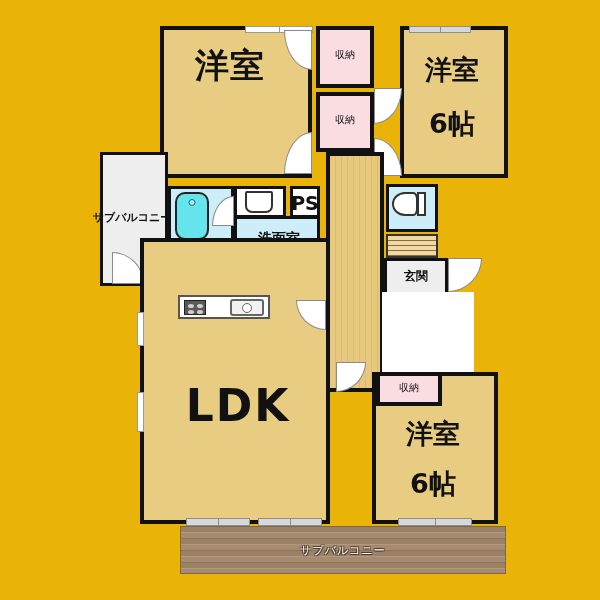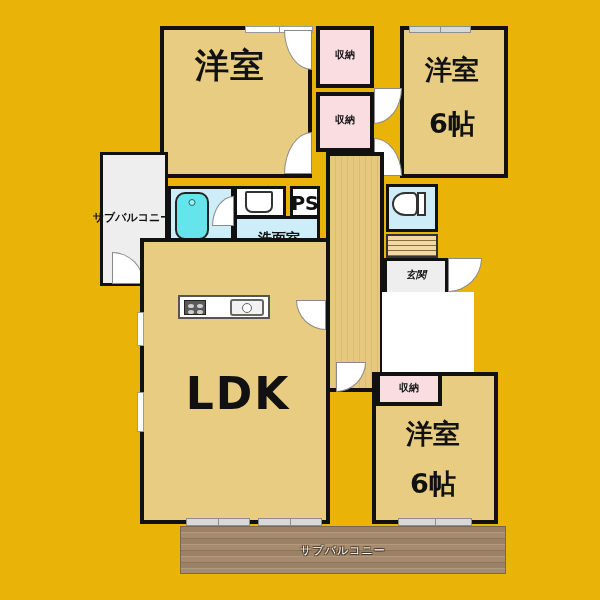--- a/index.html
+++ b/index.html
@@ -105,24 +105,24 @@
   }
   .big-room-size {
     font-weight: 900;
     font-size: 34px;
     letter-spacing: 1px;
   }
   .mid-room-name { font-weight: 900; font-size: 27px; }
   .mid-room-size { font-weight: 900; font-size: 27px; }
   .ldk-name { font-weight: 900; font-size: 44px; letter-spacing: 2px; }
   .ldk-size { font-weight: 900; font-size: 44px; letter-spacing: 1px; }
-  .tiny-lbl  { font-size: 10px; font-weight: 700; }
+  .tiny-lbl  { font-size: 10px; font-weight: 400; }
   .ps-lbl    { font-size: 19px; font-weight: 700; }
   .wash-lbl  { font-size: 14px; font-weight: 700; }
-  .genkan-lbl{ font-size: 10px; font-weight: 700; font-style: italic; }
+  .genkan-lbl{ font-size: 12px; font-weight: 700; }
   .balcony-lbl { font-size: 11px; font-weight: 500; white-space: nowrap; }
   .opening { position: absolute; background: #ffffff; border: 1px solid #9a9a9a; box-sizing: border-box; }
   .opening.split::after {
     content: "";
     position: absolute;
     left: 50%; top: 0; bottom: 0;
     width: 1px; background: #9a9a9a;
   }
   .opening-gray { position: absolute; background: #d8d8d8; border: 1px solid #8e8e8e; box-sizing: border-box; }
   .opening-gray.split::after {
@@ -299,21 +299,21 @@
   <div class="stairs" style="left:386px; top:234px; width:52px; height:24px;"></div>
 
   <div class="gray" style="left:384px; top:258px; width:64px; height:38px;"></div>
   <div class="lbl genkan-lbl" style="left:386px; top:270px; width:60px;">玄関</div>
 
   <div class="swing br" style="left:448px; top:258px; width:34px; height:34px;"></div>
 
   <div class="white" style="left:382px; top:292px; width:92px; height:80px; border-width:0;"></div>
 
   <div class="room" style="left:140px; top:238px; width:190px; height:286px;"></div>
-  <div class="lbl ldk-name" style="left:150px; top:372px; width:176px;">LDK</div>
+  <div class="lbl ldk-name" style="left:150px; top:384px; width:176px;">LDK</div>
 
   <div class="kitchen-counter" style="left:178px; top:295px; width:92px; height:24px;"></div>
   <div class="stove" style="left:184px; top:300px; width:22px; height:15px;">
     <div class="burner" style="left:3px; top:3px; width:6px; height:4px;"></div>
     <div class="burner" style="left:12px; top:3px; width:6px; height:4px;"></div>
     <div class="burner" style="left:3px; top:9px; width:6px; height:4px;"></div>
     <div class="burner" style="left:12px; top:9px; width:6px; height:4px;"></div>
   </div>
   <div class="ksink" style="left:230px; top:299px; width:34px; height:17px;">
     <div class="ksink-drain"></div>

